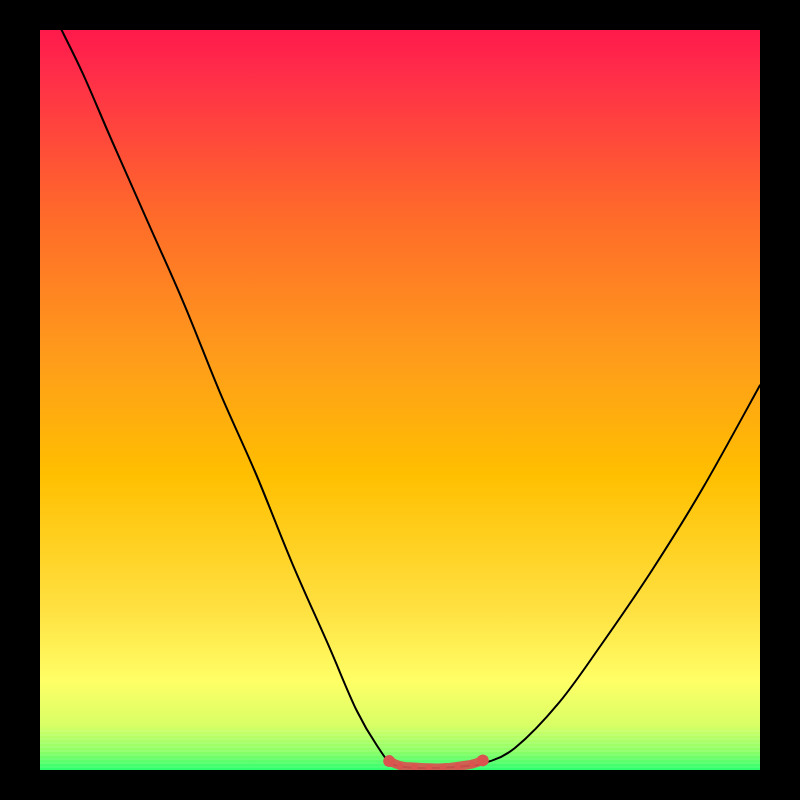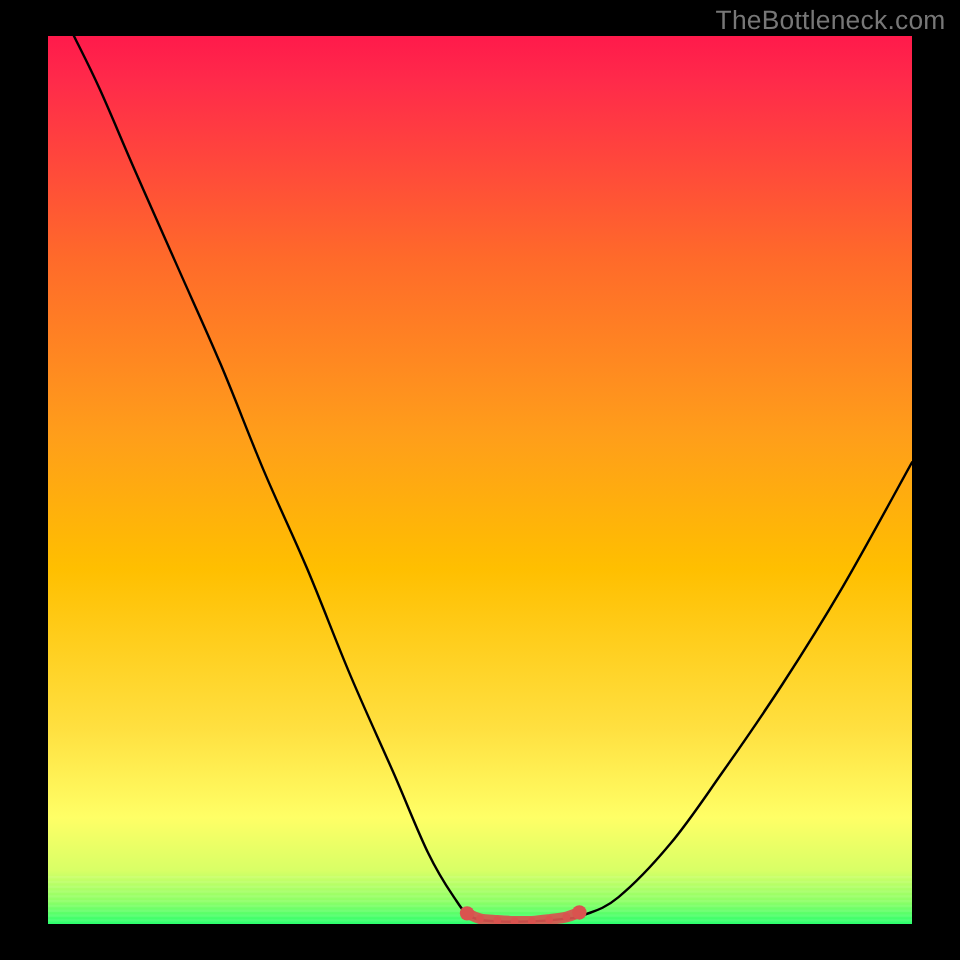--- a/index.html
+++ b/index.html
@@ -36,21 +36,20 @@
   .plot-area svg {
     display: block;
     width: 720px;
     height: 740px;
   }
 </style>
 </head>
 <body>
 
 <div class="frame">
-  <div class="attribution">TheBottleneck.com</div>
   <div class="plot-area">
     <svg id="plot-svg" viewBox="0 0 720 740" preserveAspectRatio="none">
         <defs>
           <linearGradient id="bg-grad" x1="0" y1="0" x2="0" y2="1">
             <stop offset="0%" stop-color="#ff1a4b"></stop>
             <stop offset="5%" stop-color="#ff2a4a"></stop>
             <stop offset="25%" stop-color="#ff6a2a"></stop>
             <stop offset="45%" stop-color="#ff9e1a"></stop>
             <stop offset="60%" stop-color="#ffbf00"></stop>
             <stop offset="78%" stop-color="#ffe040"></stop>

